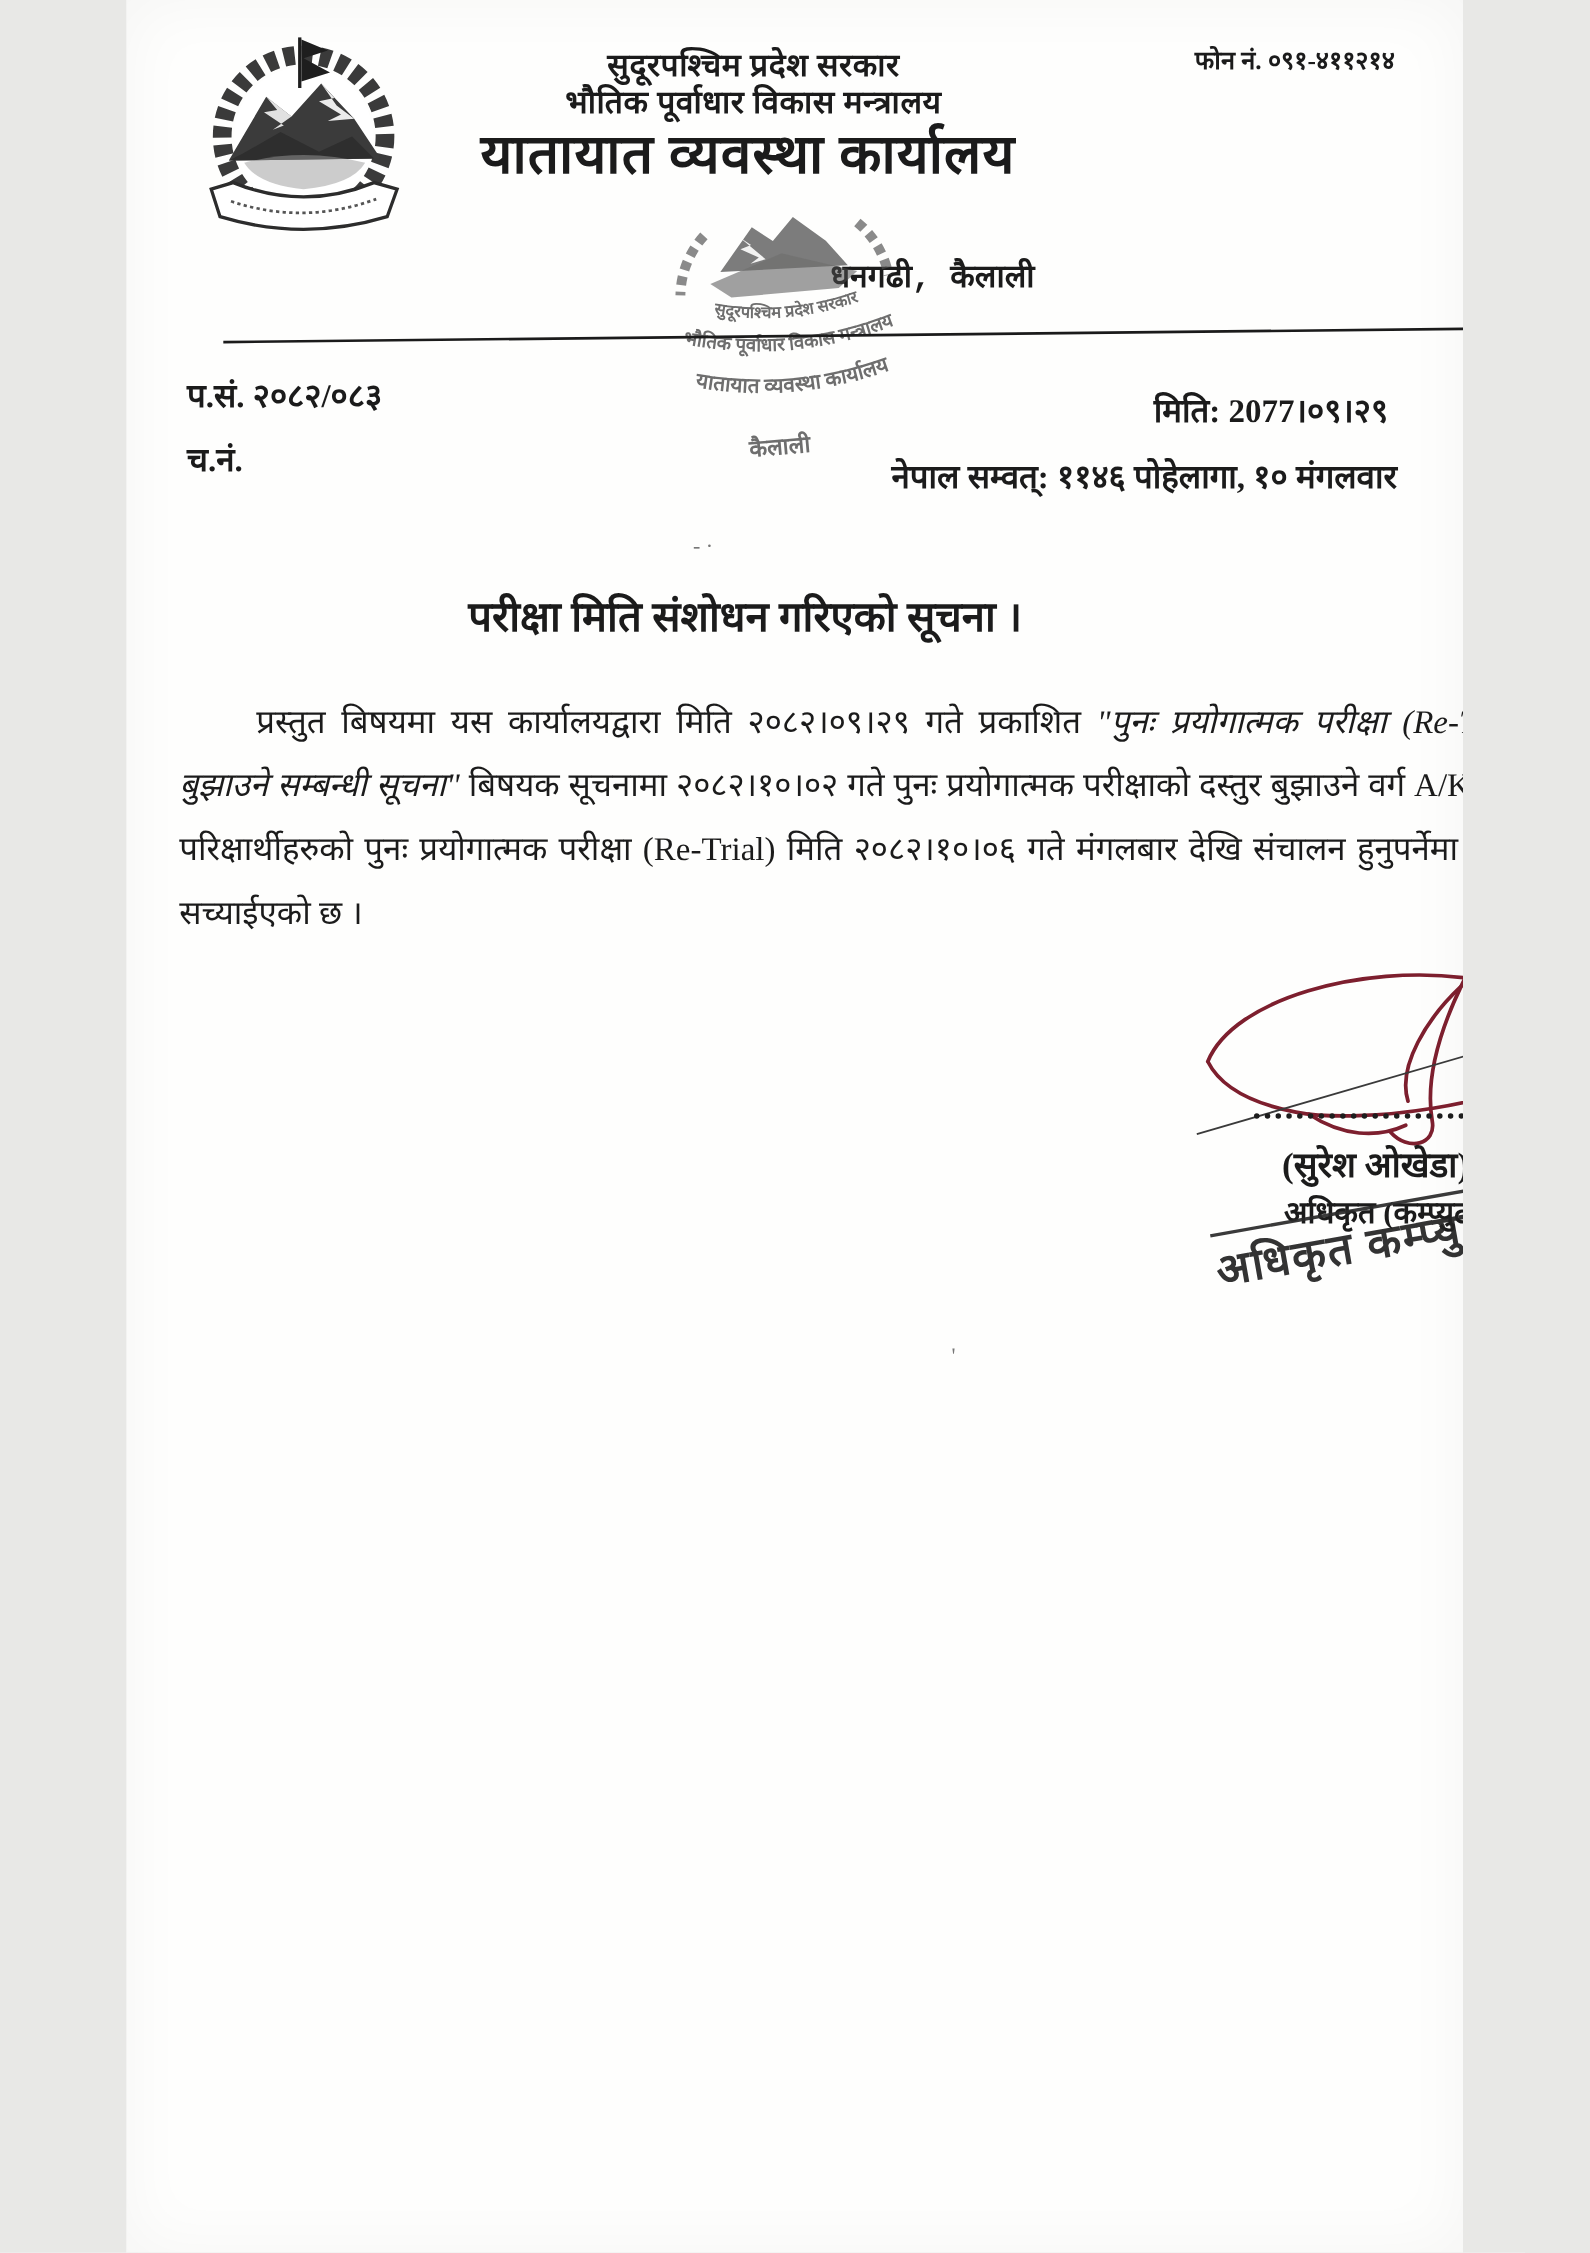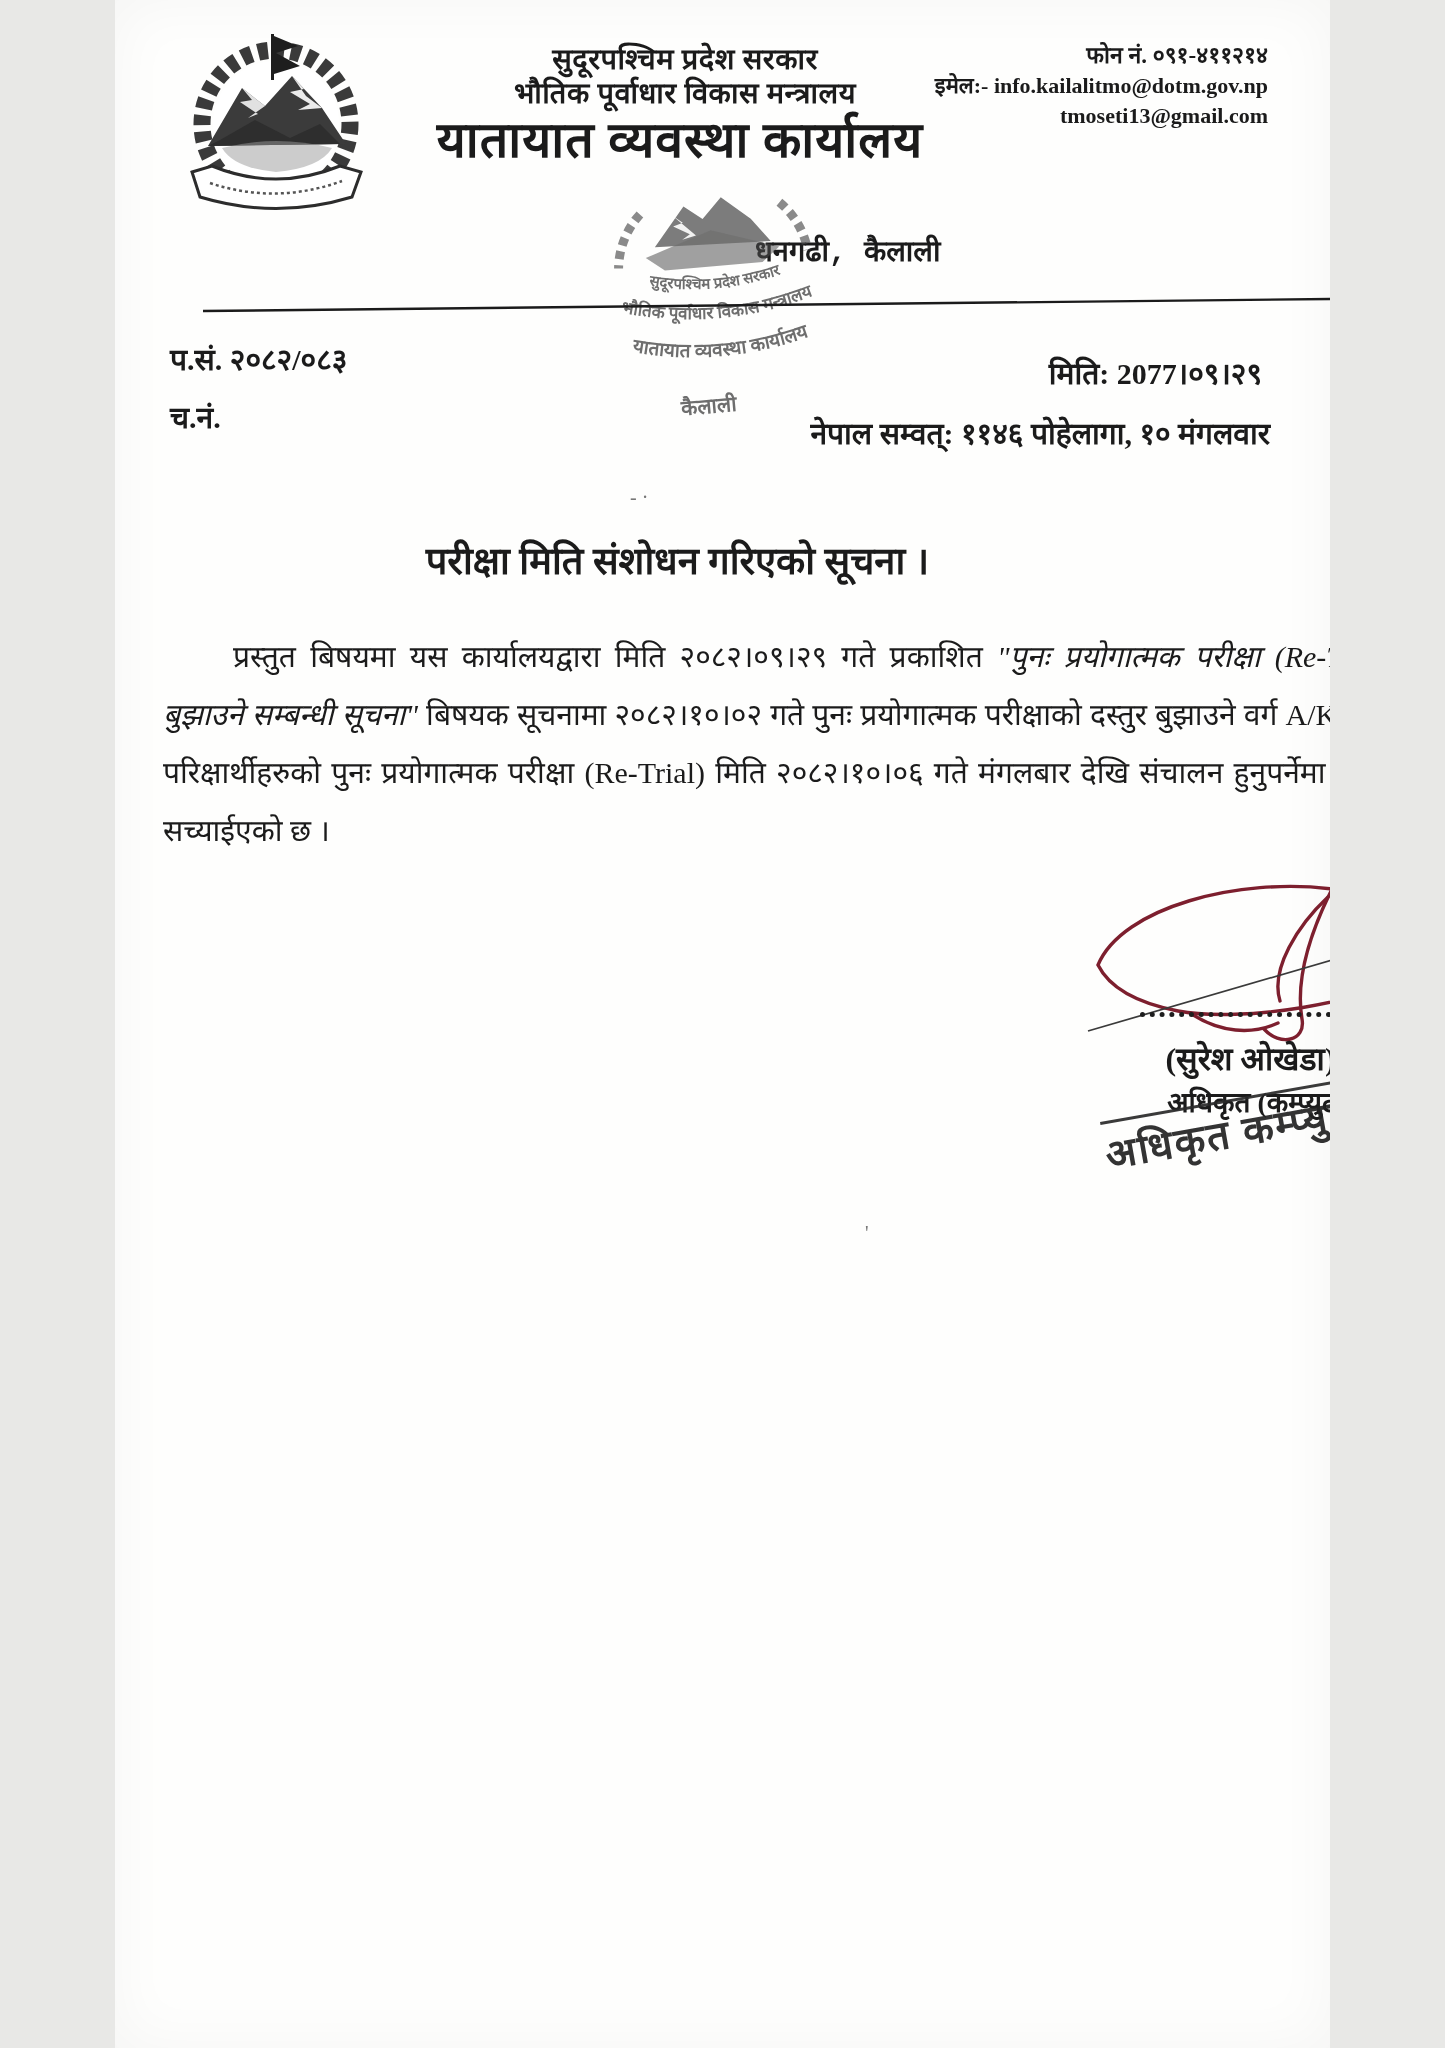--- a/index.html
+++ b/index.html
@@ -60,25 +60,20 @@
     <path d="M40,157 Q106,179 172,155" fill="none" stroke="#555555" stroke-width="2.5" stroke-dasharray="3 3"></path>
   </svg>
 
   <div class="abs ctr gov-line" style="left:260px;top:38px;width:620px;">सुदूरपश्चिम प्रदेश सरकार</div>
   <div class="abs ctr gov-line" style="left:260px;top:72px;width:620px;">भौतिक पूर्वाधार विकास मन्त्रालय</div>
   <div class="abs ctr office-title" style="left:160px;top:104px;width:810px;">यातायात व्यवस्था कार्यालय</div>
   <div class="abs loc-line" style="left:640px;top:230px;">धनगढी, कैलाली</div>
 
   <div class="abs rt contact" style="right:62px;top:40px;width:520px;">
     <div>फोन नं. ०९१-४११२१४</div>
-    <div class="em">
-      <span>इमेल:-</span>
-      <span>info.kailalitmo@dotm.gov.np</span>
-    </div>
-    <div class="em">tmoseti13@gmail.com</div>
   </div>
 
   <svg class="abs round-stamp" style="left:438px;top:190px;" width="330" height="250" viewBox="0 0 330 250">
     <g fill="#4f4f4f">
       <polygon points="108,52 140,14 158,28 178,8 206,32 224,56" opacity="0.9"></polygon>
       <polygon points="128,22 138,30 128,33 144,42 136,47 150,44" fill="#ffffff" opacity="0.9"></polygon>
       <polygon points="98,62 165,40 232,62 214,76 116,76" opacity="0.65"></polygon>
       <path d="M96,18 a82,82 0 0,0 -26,52" fill="none" stroke="#4f4f4f" stroke-width="9" stroke-dasharray="8 6" opacity="0.8"></path>
       <path d="M236,18 a82,82 0 0,1 24,50" fill="none" stroke="#4f4f4f" stroke-width="9" stroke-dasharray="8 6" opacity="0.8"></path>
     </g>

